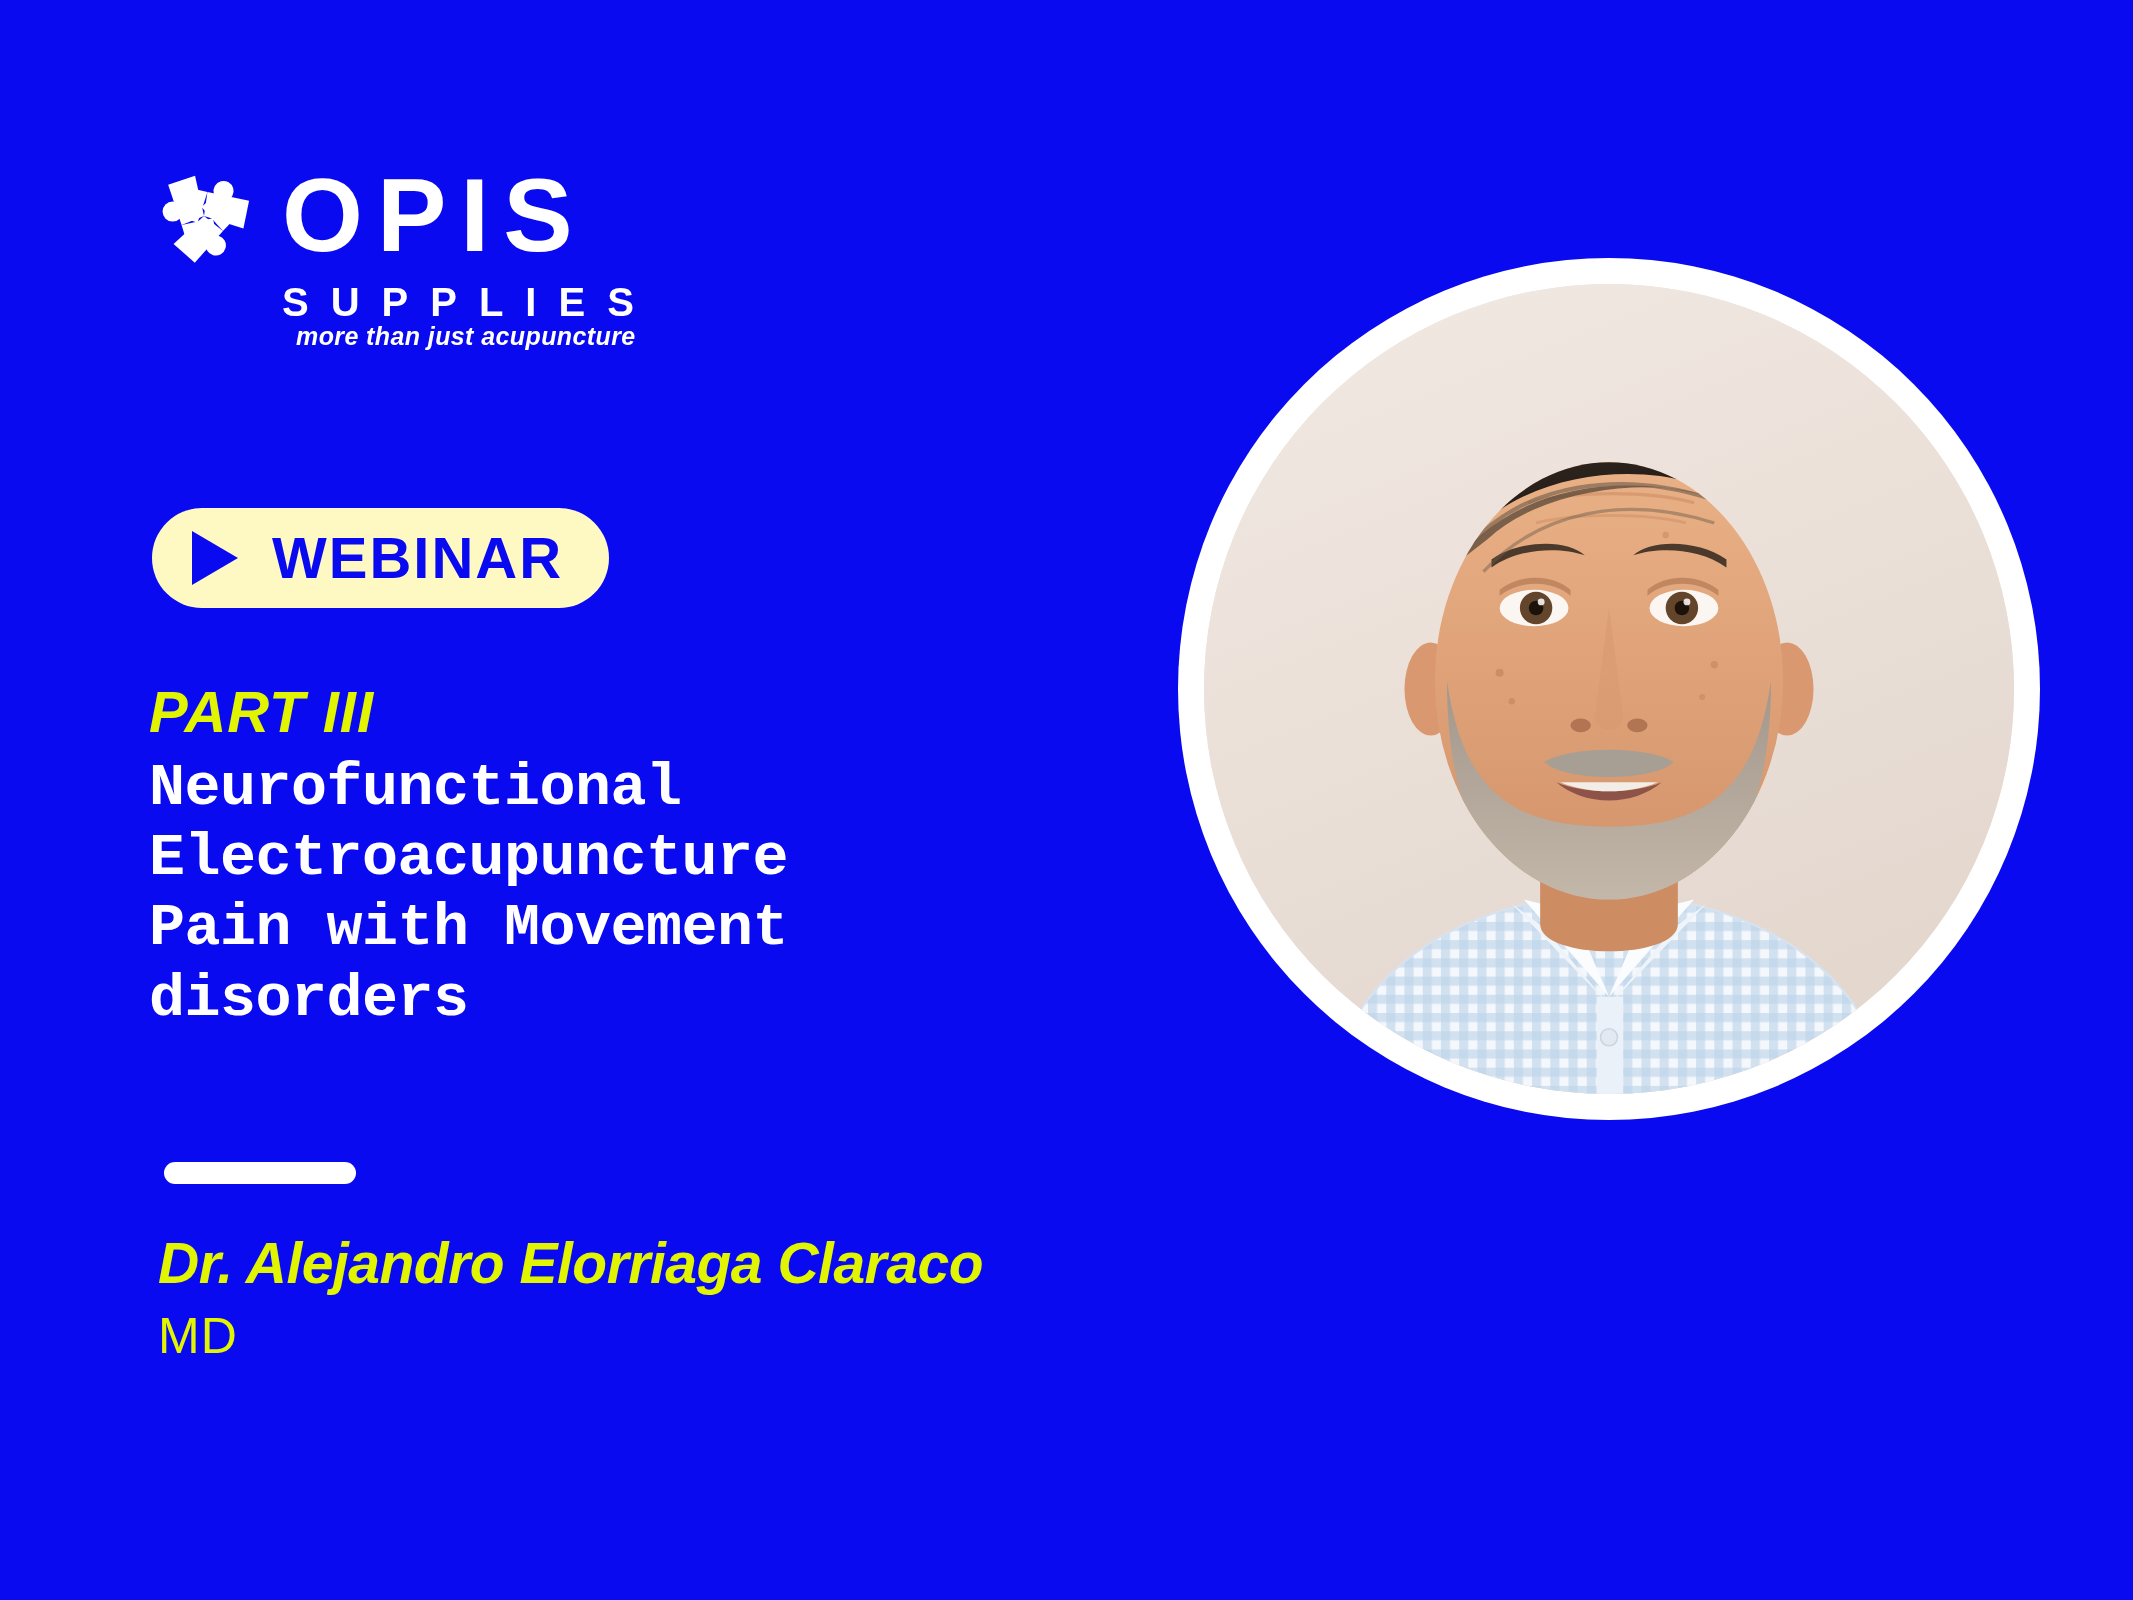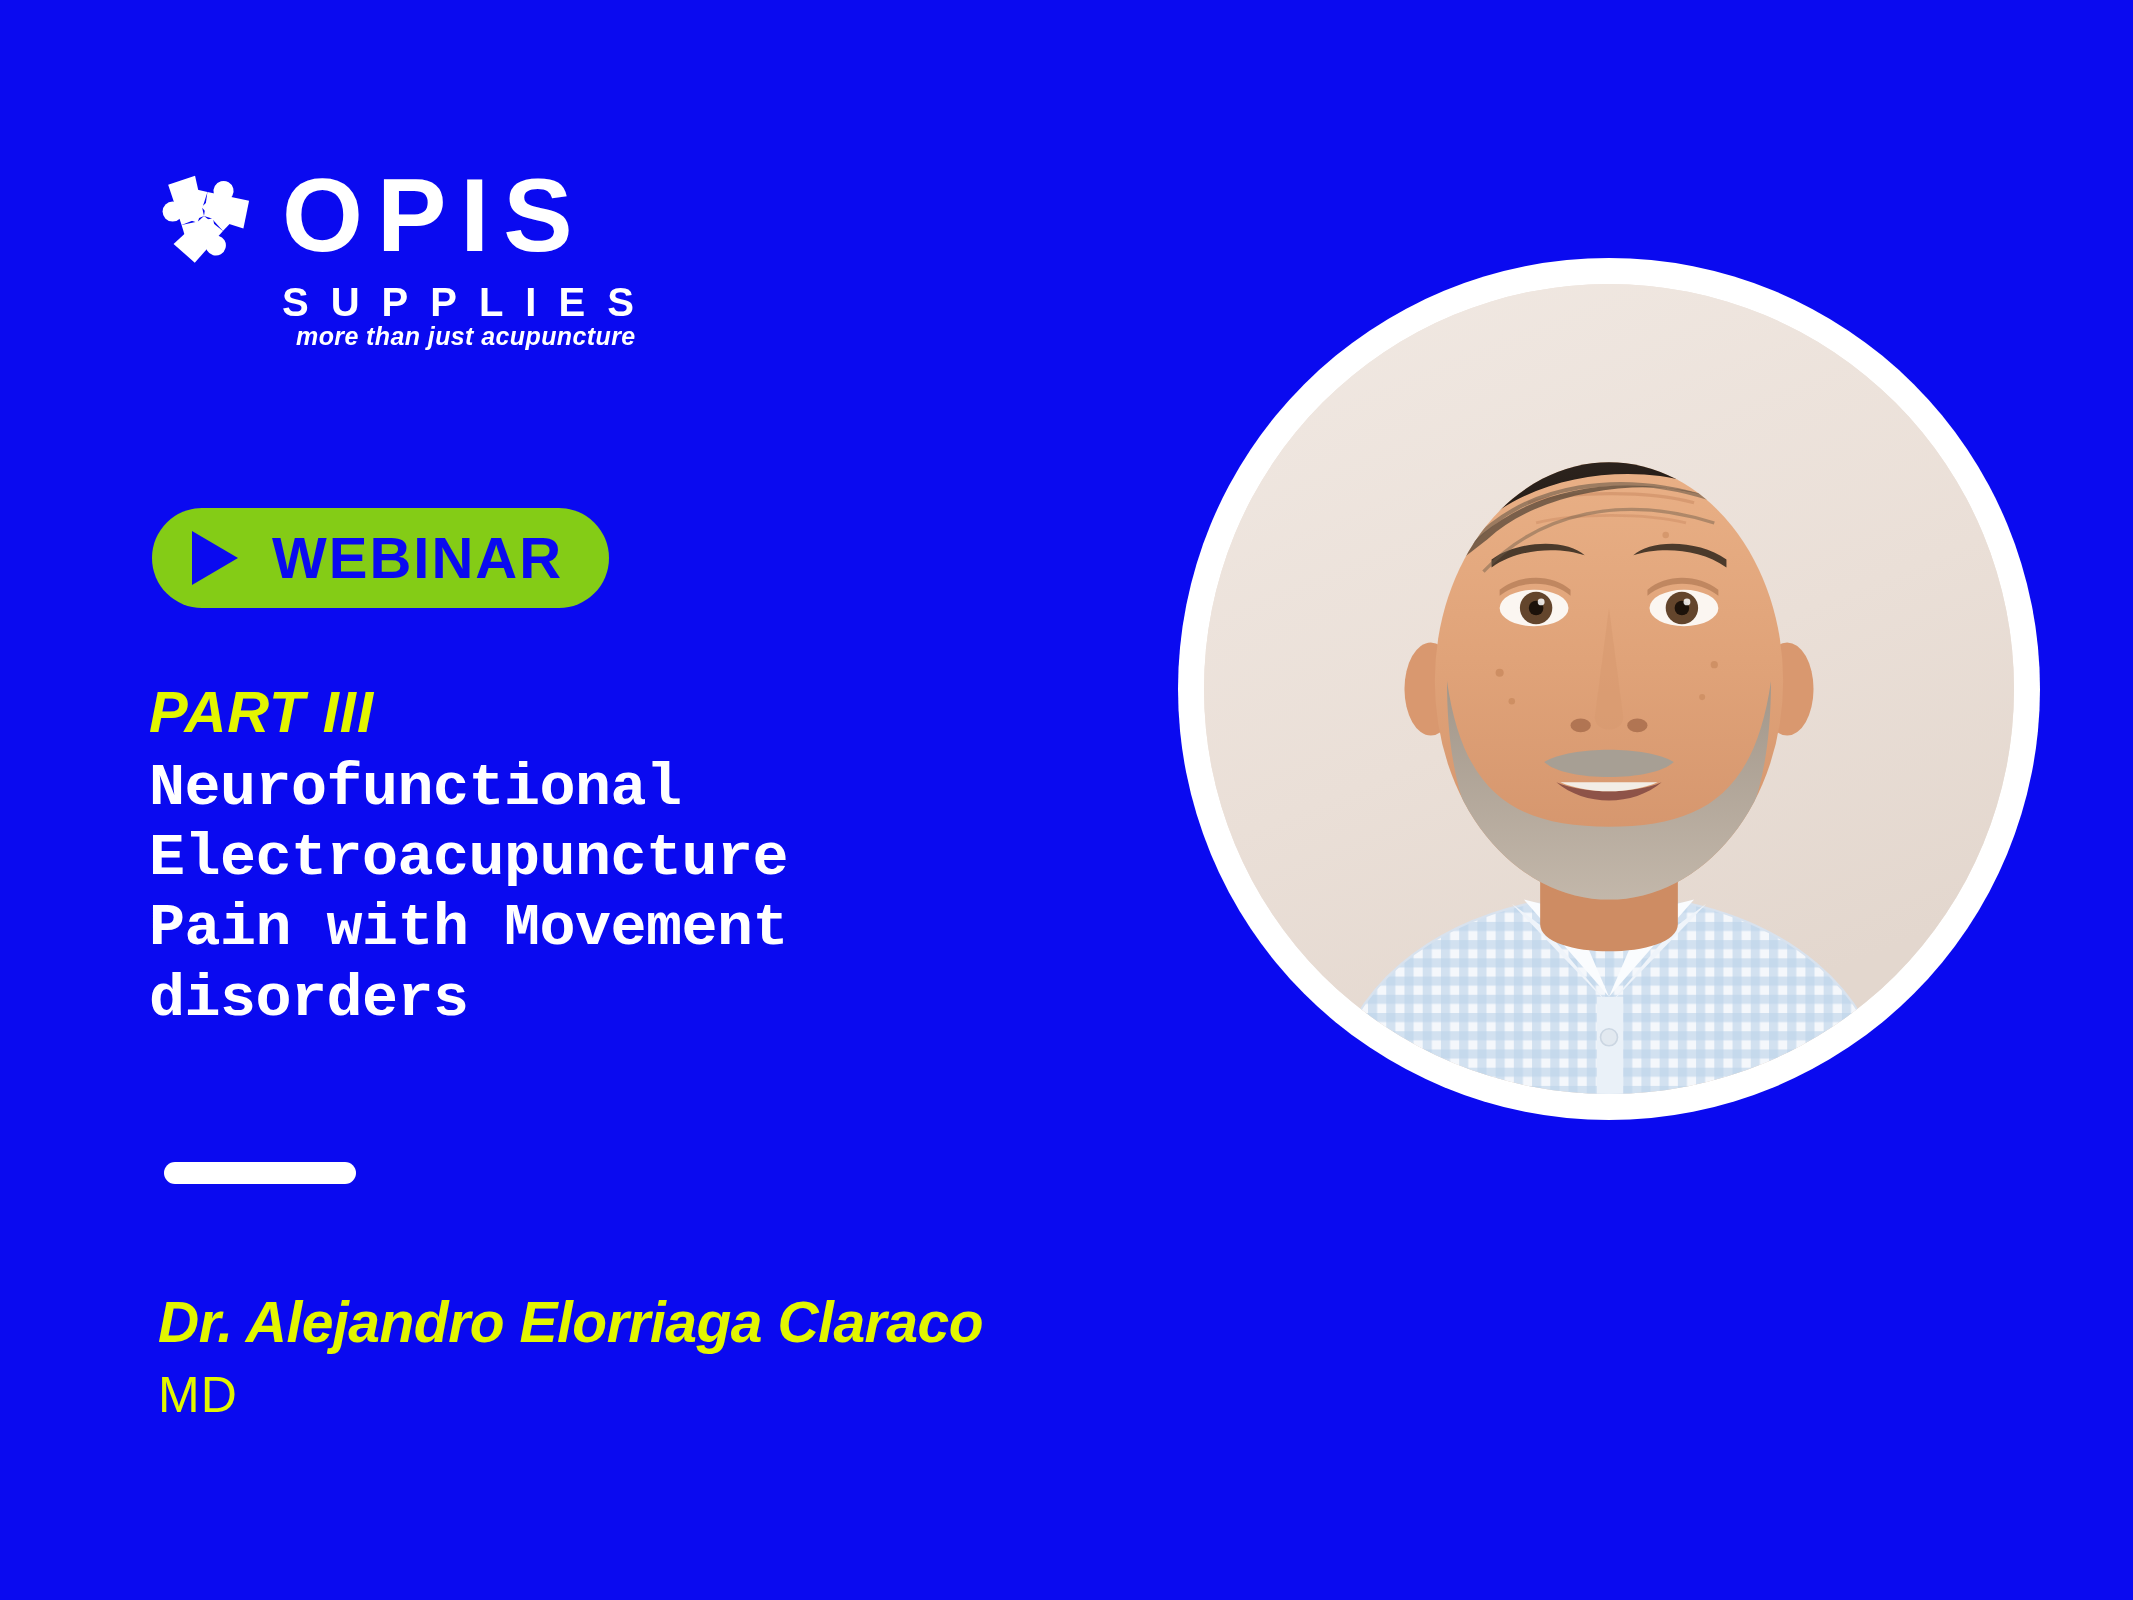--- a/index.html
+++ b/index.html
@@ -59,21 +59,21 @@
 
   
   .webinar-pill {
     position:absolute;
     left:152px; top:508px;
     height:100px;
     padding:0 46px 0 40px;
     display:inline-flex;
     align-items:center;
     gap:34px;
-    background:#84cc16;
+    background:#fef9c3;
     border-radius:50px;
   }
   .play-tri {
     width:0; height:0;
     border-left:46px solid #0A0AF0;
     border-top:27px solid transparent;
     border-bottom:27px solid transparent;
     flex:none;
   }
   .webinar-label {
@@ -114,21 +114,21 @@
     position:absolute;
     left:164px; top:1162px;
     width:192px; height:22px;
     background:#ffffff;
     border-radius:11px;
   }
 
   
   .speaker-block {
     position:absolute;
-    left:158px; top:1291px;
+    left:158px; top:1232px;
     width:1000px;
   }
   .speaker-name {
     color:#E2F500;
     font-size:57px;
     font-weight:bold;
     font-style:italic;
     letter-spacing:-0.5px;
     line-height:1.1;
     white-space:nowrap;

